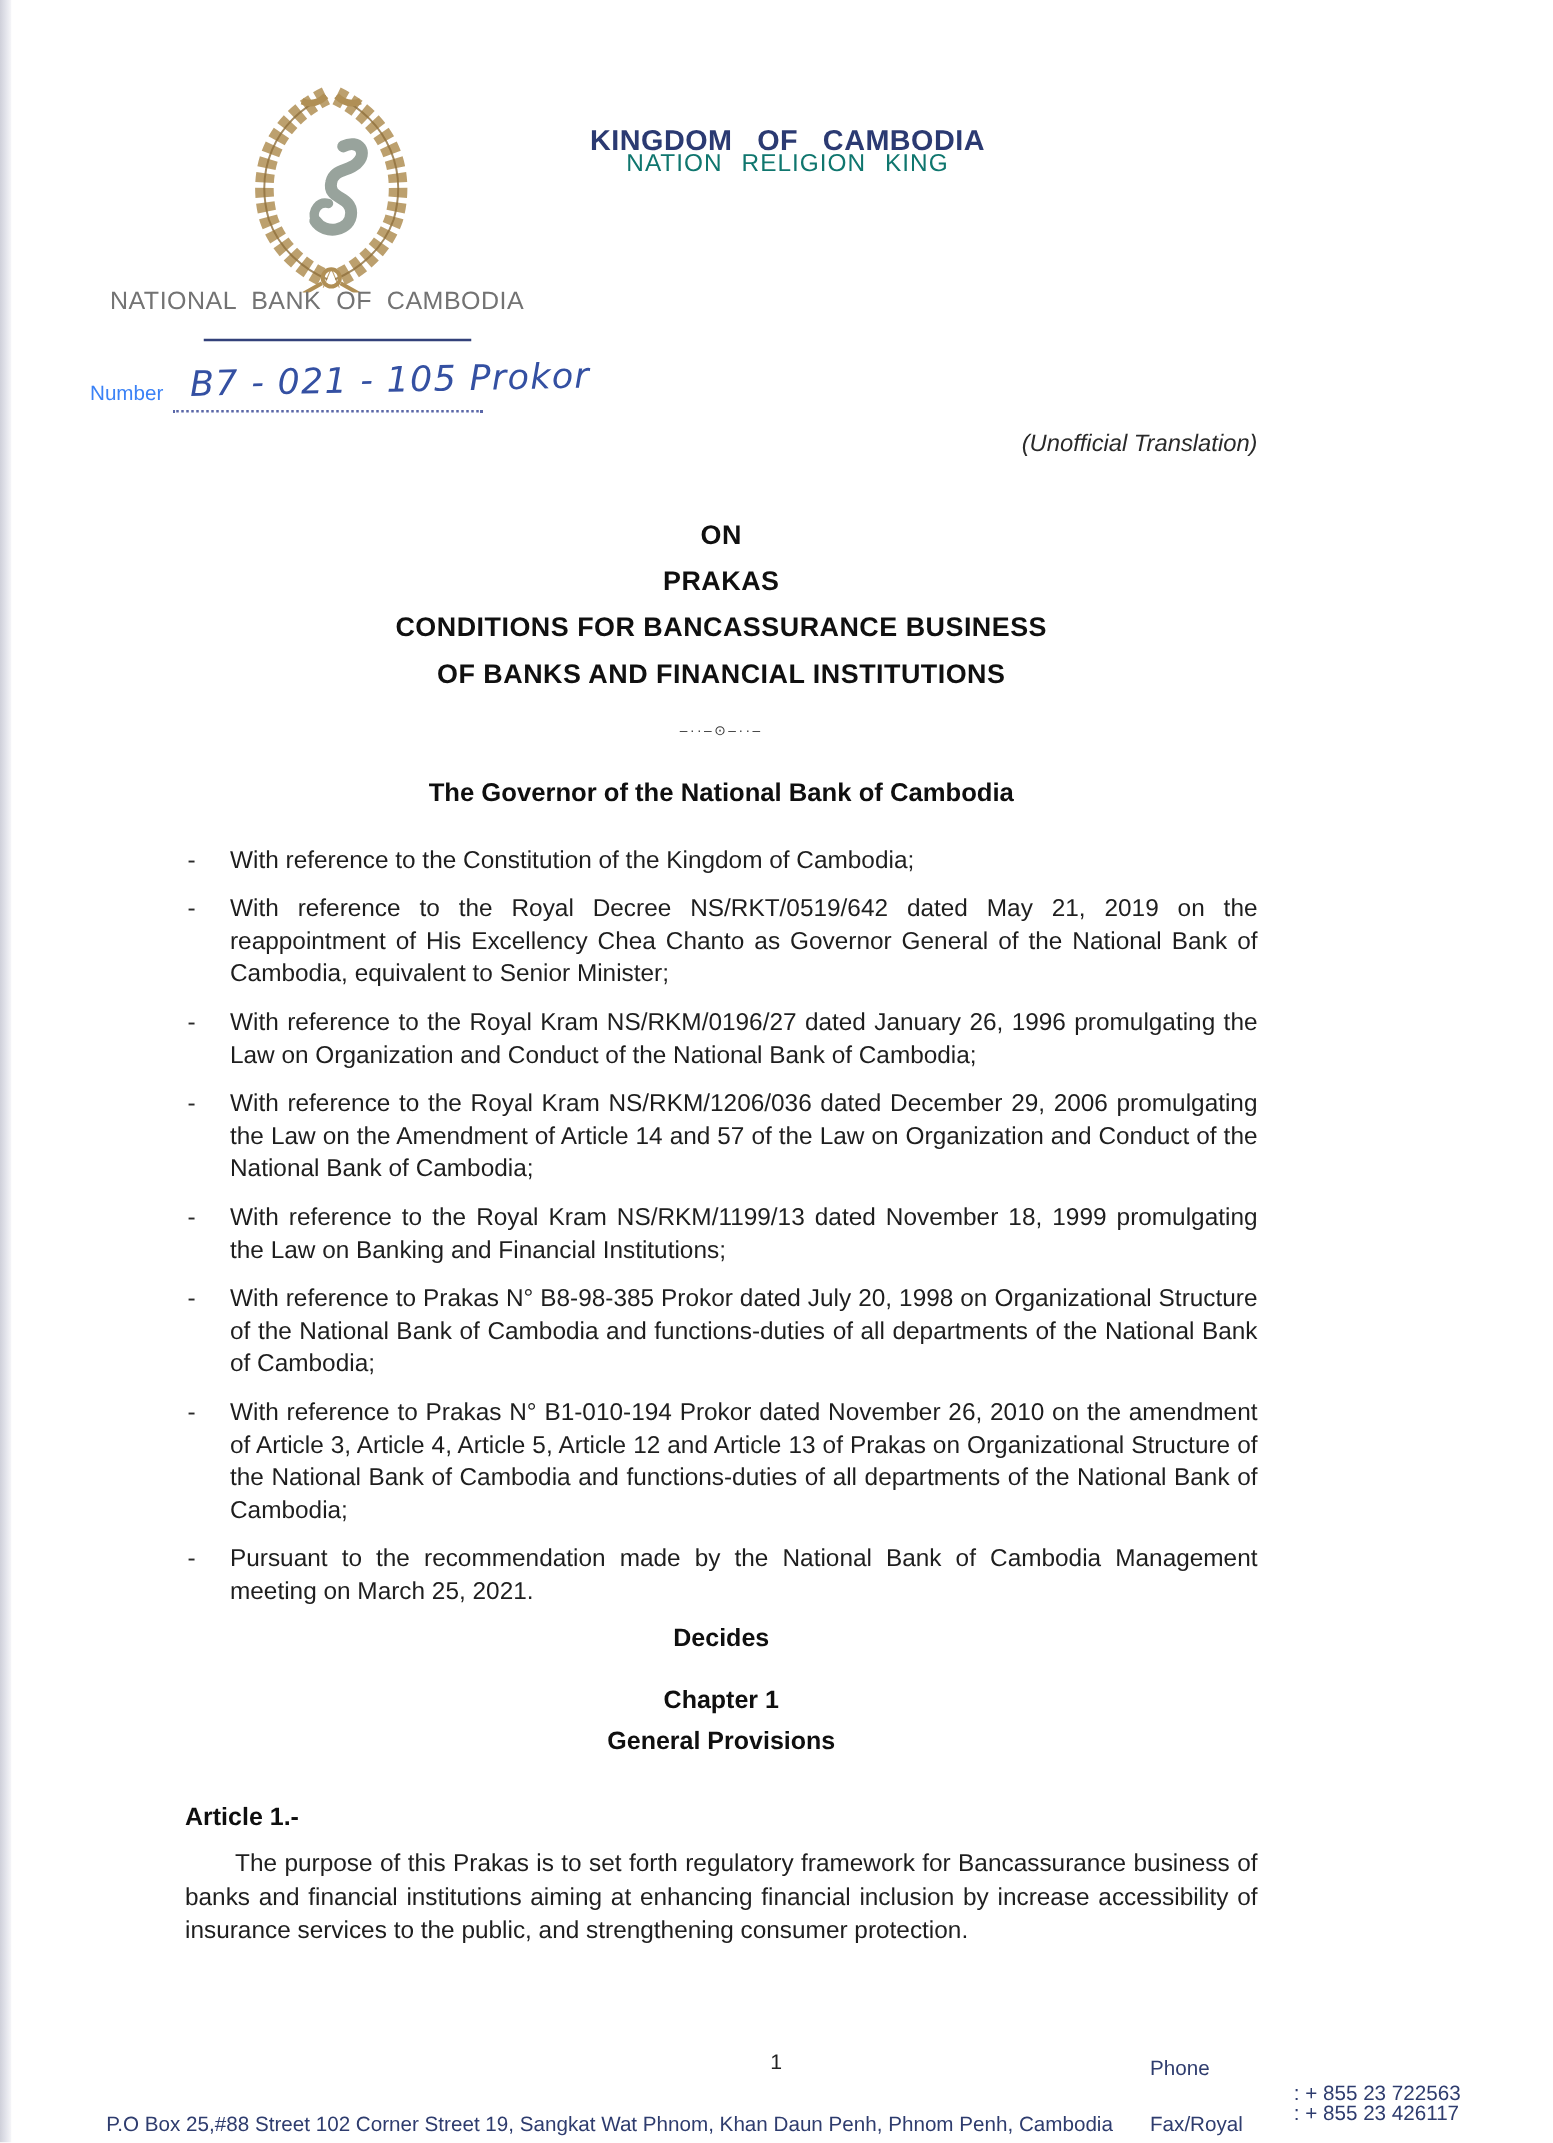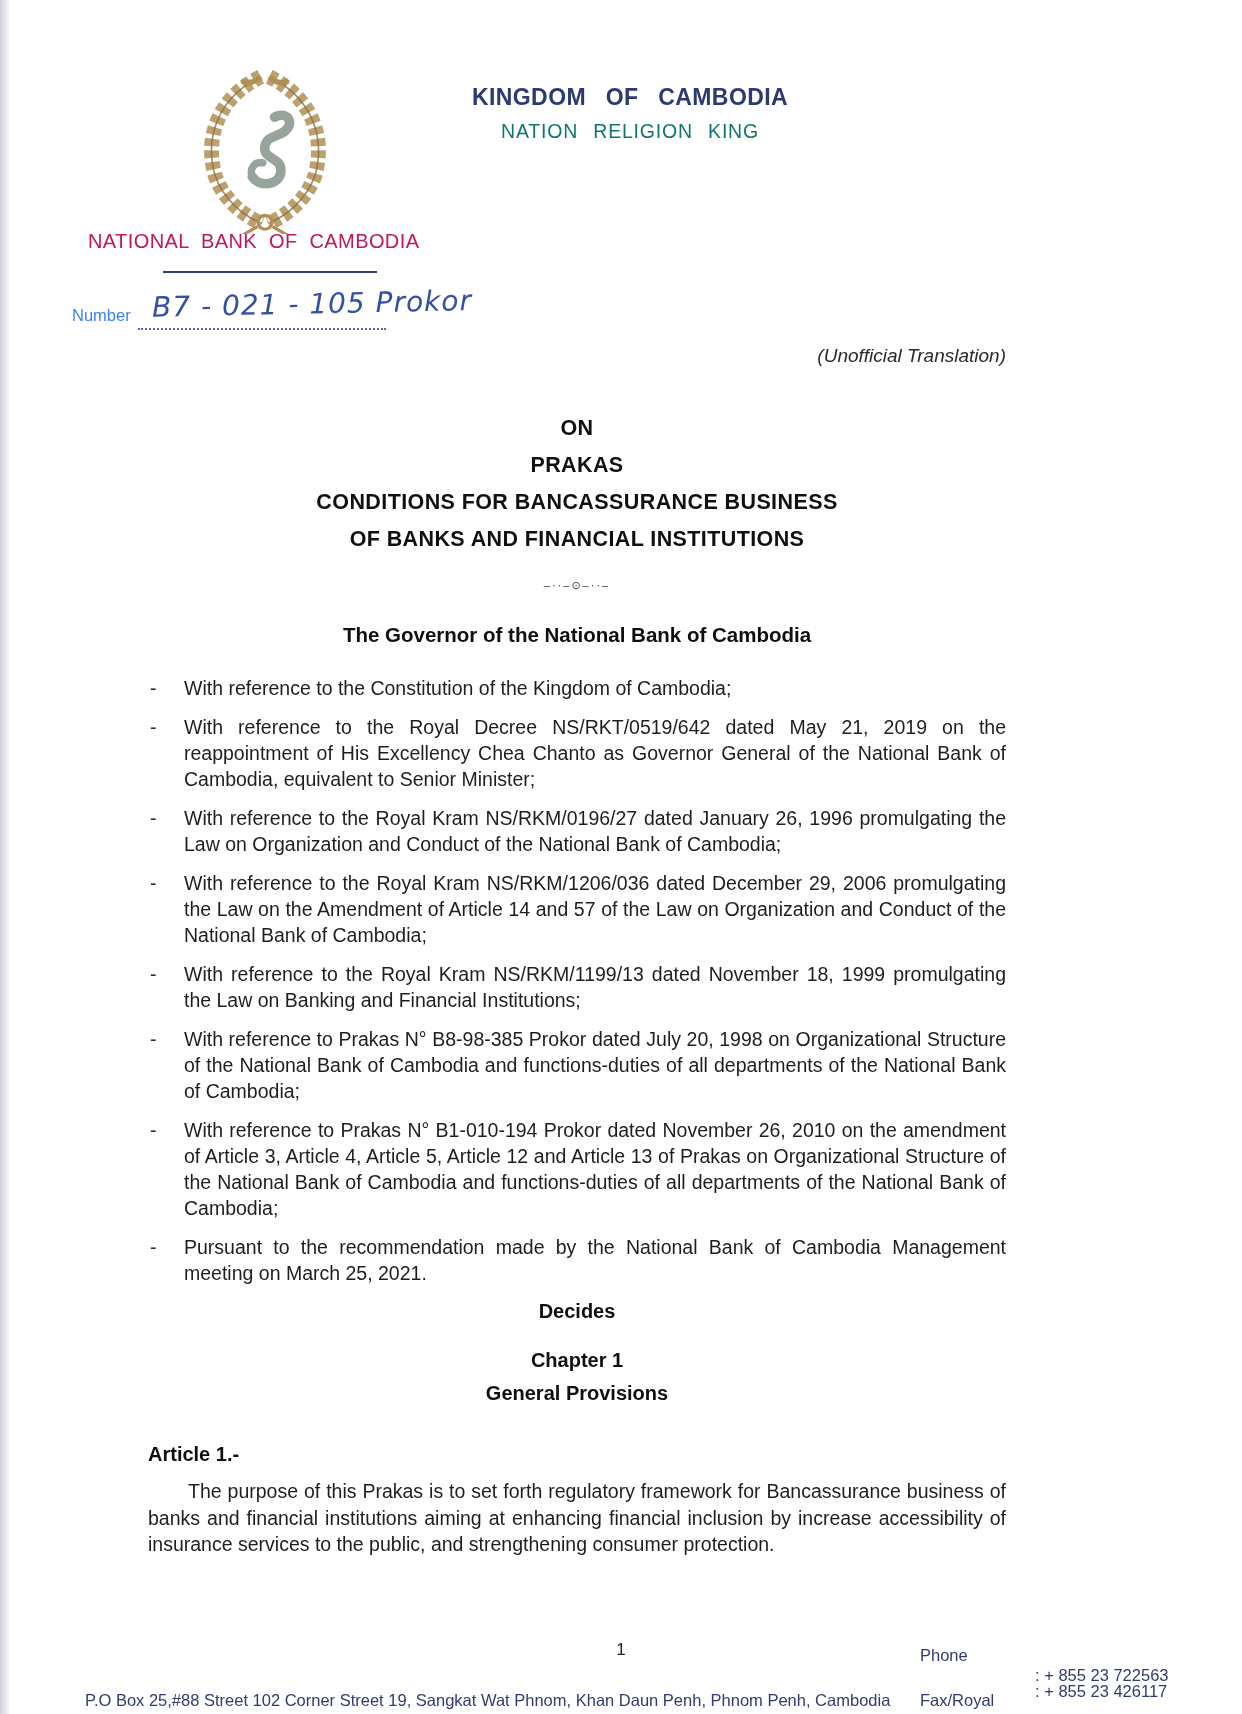--- a/index.html
+++ b/index.html
@@ -9,30 +9,30 @@
     font-family:"Liberation Sans",sans-serif;
     color:#1c1c1c;
   }
   .scan-edge{
     position:absolute;left:0;top:0;width:9px;height:1714px;
     background:linear-gradient(90deg,#cfd0da 0%,#e4e5ec 55%,#f6f6f9 100%);
   }
   
   .emblem{position:absolute;left:182px;top:64px;width:166px;height:170px;}
   .kingdom{
-    position:absolute;left:300px;top:84px;width:660px;text-align:center;
+    position:absolute;left:300px;top:99px;width:660px;text-align:center;
     color:#2b3a72;font-weight:bold;font-size:23px;word-spacing:13px;letter-spacing:.4px;
   }
   .motto{
     position:absolute;left:300px;top:120px;width:660px;text-align:center;
     color:#0f766e;font-size:19.5px;word-spacing:9px;letter-spacing:.8px;
   }
   .bank-name{
     position:absolute;left:88px;top:230px;
-    color:#be185d;font-size:20px;word-spacing:6px;letter-spacing:.4px;
+    color:#737373;font-size:20px;word-spacing:6px;letter-spacing:.4px;
   }
   .bank-underline{
     position:absolute;left:163px;top:271px;width:214px;height:2px;background:#33417a;
   }
   .number-row-label{
     position:absolute;left:72px;top:306px;color:#3b82f6;font-size:16.5px;
   }
   .number-dots{
     position:absolute;left:138px;top:302px;width:248px;height:26px;
     border-bottom:2px dotted #5a67a8;

